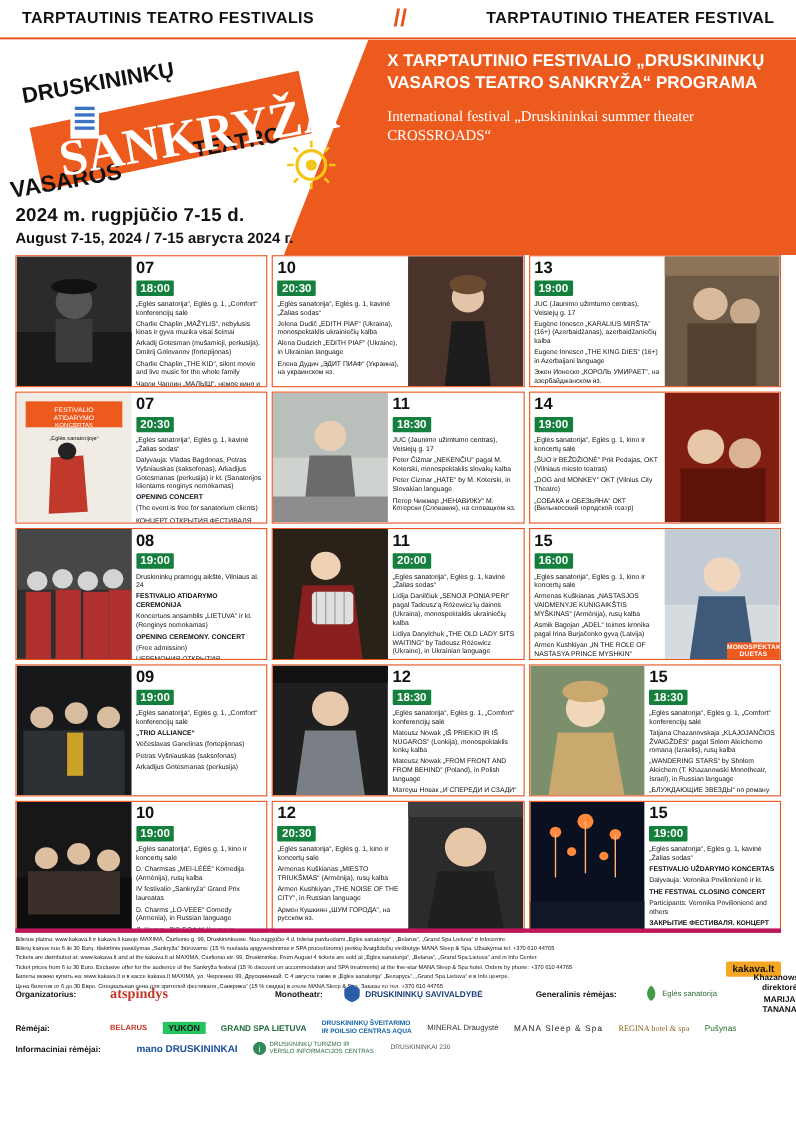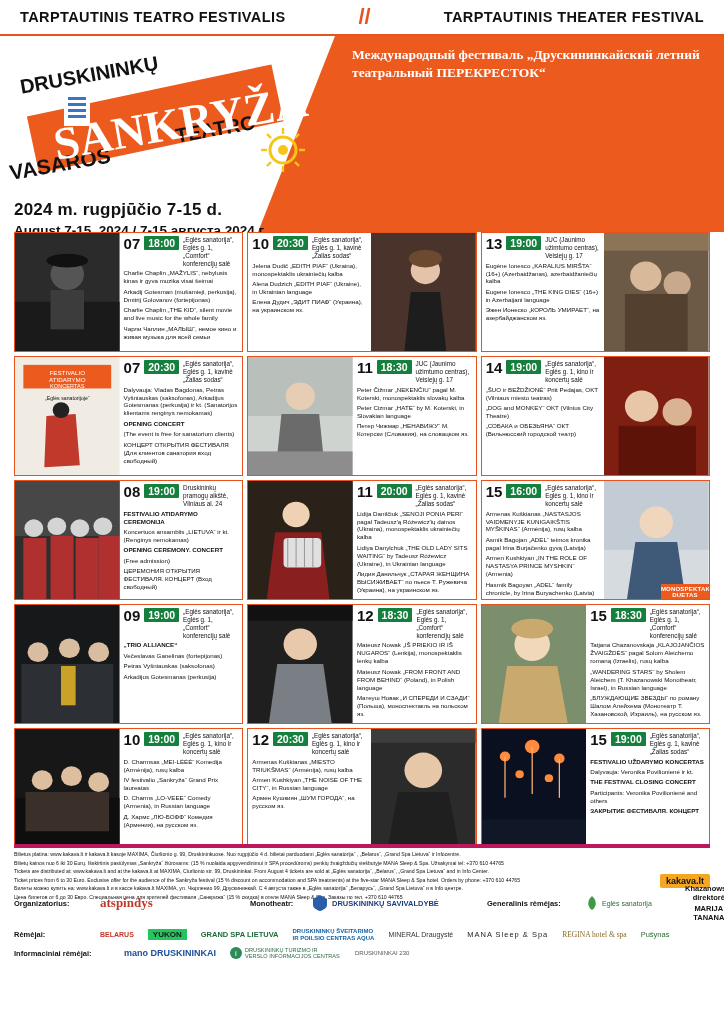--- a/index.html
+++ b/index.html
@@ -46,42 +46,42 @@
   }
   .hdr-sub1 {
     font-family: "Liberation Serif", serif; font-size:13.5px; line-height:1.3;
     color:#ffffff; margin-bottom:8px;
   }
   .hdr-sub2 {
     font-family: "Liberation Serif", serif; font-size:13.5px; line-height:1.3;
     color:#ffffff; font-weight:bold;
   }
   .hdr-dates {
-    position:absolute; left:14px; top:164px; color:#111;
+    position:absolute; left:14px; top:150px; color:#111;
   }
   .hdr-dates .d1 { font-size:17px; font-weight:bold; letter-spacing:.2px;}
   .hdr-dates .d2 { font-size:13.5px; font-weight:bold; margin-top:3px;}
 
   
   .grid {
     position:absolute; left:14px; top:232px; width:696px;
     display:grid; grid-template-columns: 1fr 1fr 1fr;
     gap:4px;
   }
   .cell {
     border:1px solid #e8531d; background:#fff; position:relative;
     height:120px; overflow:hidden; display:flex;
   }
   .cell .photo {
     width:46%; height:100%; position:relative; overflow:hidden; flex:none;
   }
   .cell .body {
     flex:1; padding:3px 4px 2px 4px; overflow:hidden;
   }
-  .hdrrow { display:flex; align-items:flex-start; gap:4px; margin-bottom:2px; }
+  .hdrrow { display:flex; align-items:flex-start; gap:4px; margin-bottom:2px;flex-direction:column; }
   .daynum {
     font-size:15px; font-weight:bold; color:#111; line-height:1;
   }
   .time {
     background:#15803d; color:#fff; font-size:10.5px; font-weight:bold;
     padding:1px 4px; line-height:1.15; border-radius:1px;
   }
   .venue {
     font-size:6.3px; line-height:1.25; color:#111; flex:1; text-align:left;
   }
@@ -125,21 +125,21 @@
   .director .nm { display:block; margin-top:2px; }
 </style>
 </head>
 <body>
 
 <div class="poster">
 
   <div class="topbar">
     <div class="lt">TARPTAUTINIS TEATRO FESTIVALIS</div>
     <div class="slash">//</div>
-    <div class="en">TARPTAUTINIS THEATER FESTIVAL</div>
+    <div class="en">TARPTAUTINIO THEATER FESTIVAL</div>
   </div>
 
   <div class="header">
     <div class="hdr-orange"></div>
 
     <div class="hdr-logo">
       <svg width="330" height="152" viewBox="0 0 330 152">
         <g transform="rotate(-12 165 76)">
           <rect x="22" y="46" width="250" height="58" fill="#ed5a1e"></rect>
         </g>
@@ -173,21 +173,22 @@
             <line x1="259" y1="94" x2="263" y2="98"></line>
             <line x1="287" y1="122" x2="291" y2="126"></line>
             <line x1="291" y1="94" x2="287" y2="98"></line>
             <line x1="263" y1="122" x2="259" y2="126"></line>
           </g>
         </g>
       </svg>
     </div>
 
     <div class="hdr-right">
-      <div class="hdr-sub2">Международный фестиваль „Друскининкайский летний  театральный ПЕРЕКРЕСТОК“</div>
+      <div class="hdr-title">X TARPTAUTINIO FESTIVALIO „DRUSKININKŲ VASAROS TEATRO SANKRYŽA“ PROGRAMA</div>
+      <div class="hdr-sub1">International festival „Druskininkai summer theater CROSSROADS“</div>
     </div>
 
     <div class="hdr-dates">
       <div class="d1">2024 m. rugpjūčio 7-15 d.</div>
       <div class="d2">August 7-15, 2024  /  7-15 августа 2024 г.</div>
     </div>
   </div>
 
   <div class="grid">
 

